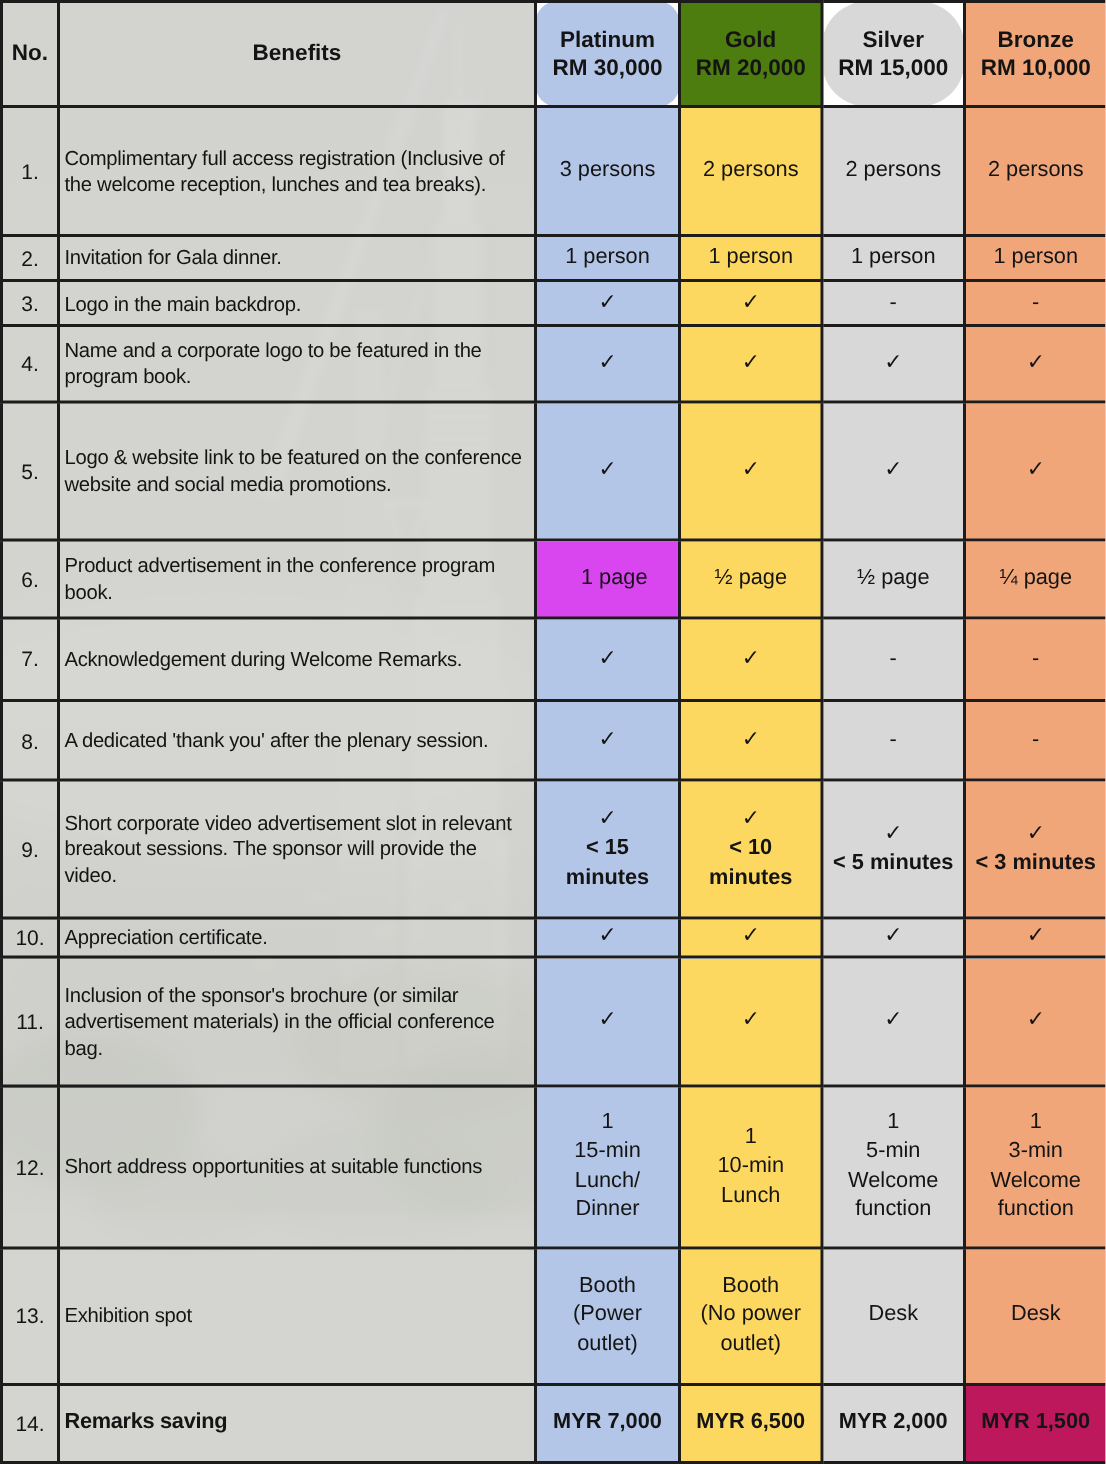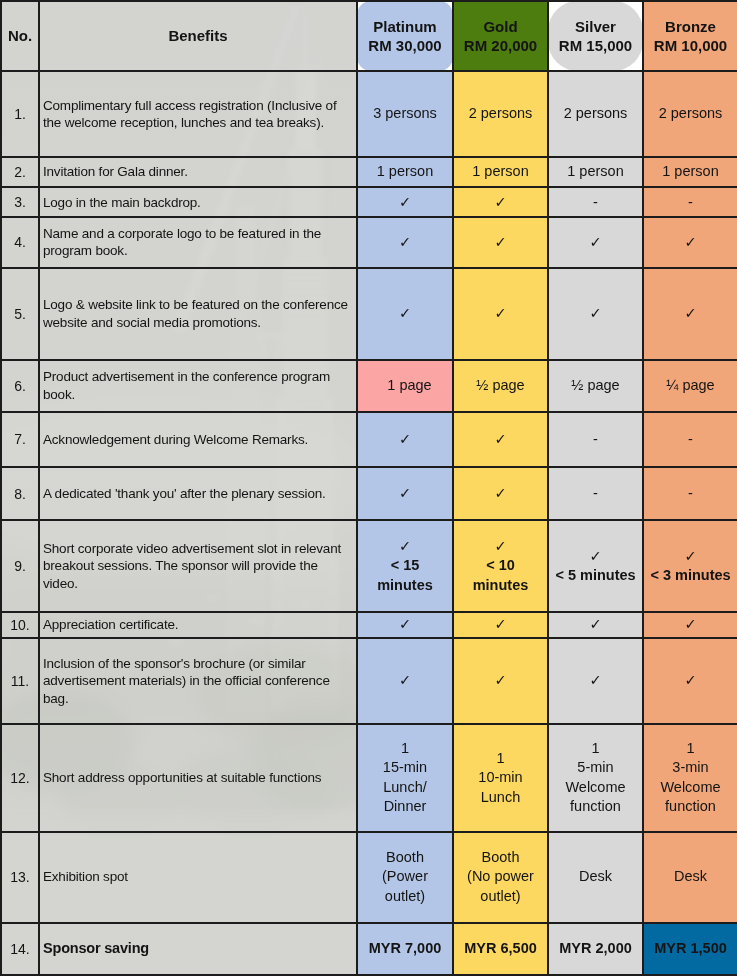--- a/index.html
+++ b/index.html
@@ -191,21 +191,21 @@
           <td class="no-cell">5.</td>
           <td class="ben-cell">Logo &amp; website link to be featured on the conference website and social media promotions.</td>
           <td class="val-cell check" style="background: rgb(180, 198, 231);">✓</td>
           <td class="val-cell check" style="background: rgb(253, 216, 96);">✓</td>
           <td class="val-cell check" style="background: rgb(216, 216, 216);">✓</td>
           <td class="val-cell check" style="background: rgb(241, 166, 122);">✓</td>
         </tr>
         <tr style="height: 52px;">
           <td class="no-cell">6.</td>
           <td class="ben-cell">Product advertisement in the conference program book.</td>
-          <td class="val-cell" style="background: #fca5a5; padding-left: 12px;">1 page</td>
+          <td class="val-cell" style="background: #d946ef; padding-left: 12px;">1 page</td>
           <td class="val-cell" style="background: rgb(253, 216, 96);">½ page</td>
           <td class="val-cell" style="background: rgb(216, 216, 216);">½ page</td>
           <td class="val-cell" style="background: rgb(241, 166, 122);">¼ page</td>
         </tr>
         <tr style="height: 55px;">
           <td class="no-cell">7.</td>
           <td class="ben-cell">Acknowledgement during Welcome Remarks.</td>
           <td class="val-cell check" style="background: rgb(180, 198, 231);">✓</td>
           <td class="val-cell check" style="background: rgb(253, 216, 96);">✓</td>
           <td class="val-cell" style="background: rgb(216, 216, 216);">-</td>
@@ -273,21 +273,21 @@
 (Power
 outlet)</td>
           <td class="val-cell" style="background: rgb(253, 216, 96);">Booth
 (No power
 outlet)</td>
           <td class="val-cell" style="background: rgb(216, 216, 216);">Desk</td>
           <td class="val-cell" style="background: rgb(241, 166, 122);">Desk</td>
         </tr>
         <tr class="bold-row" style="height: 52px;">
           <td class="no-cell">14.</td>
-          <td class="ben-cell">Sponsor saving</td>
+          <td class="ben-cell">Remarks saving</td>
           <td class="val-cell" style="background: rgb(180, 198, 231);">MYR 7,000</td>
           <td class="val-cell" style="background: rgb(253, 216, 96);">MYR 6,500</td>
           <td class="val-cell" style="background: rgb(216, 216, 216);">MYR 2,000</td>
-          <td class="val-cell" style="background: #0369a1;">MYR 1,500</td>
+          <td class="val-cell" style="background: #be185d;">MYR 1,500</td>
         </tr>
       </tbody>
   </table>
 </div>
 
 </body></html>

